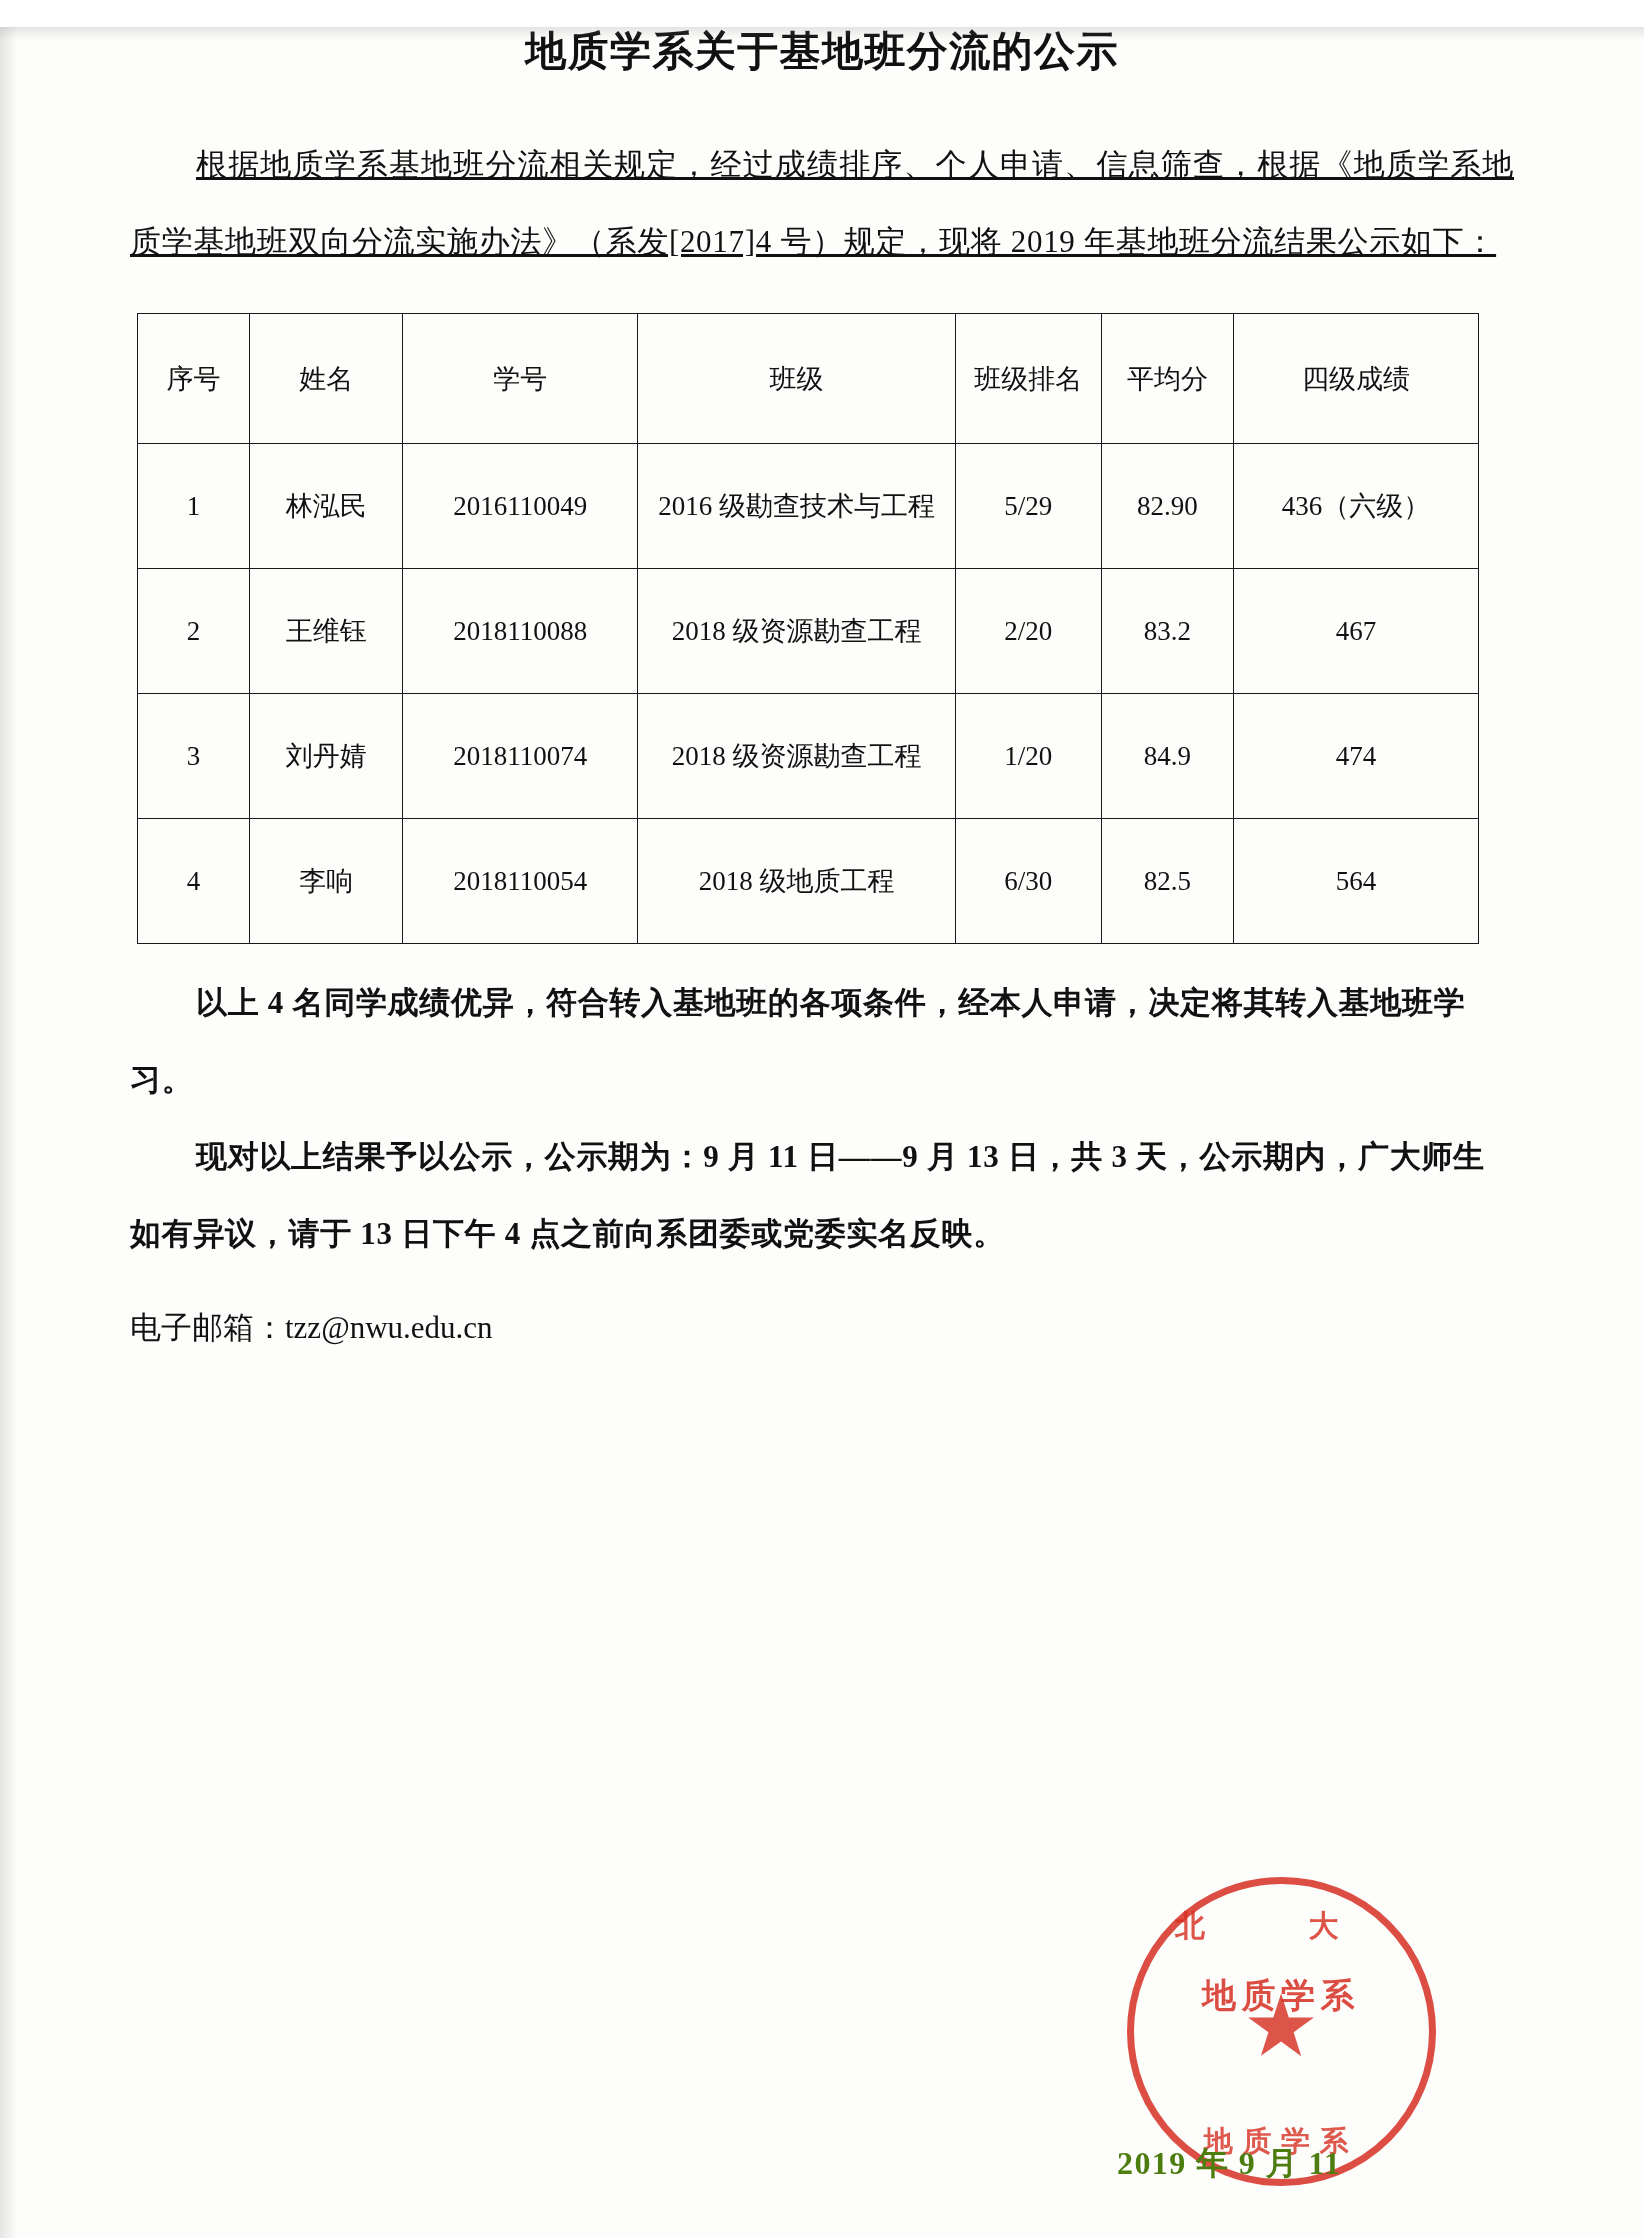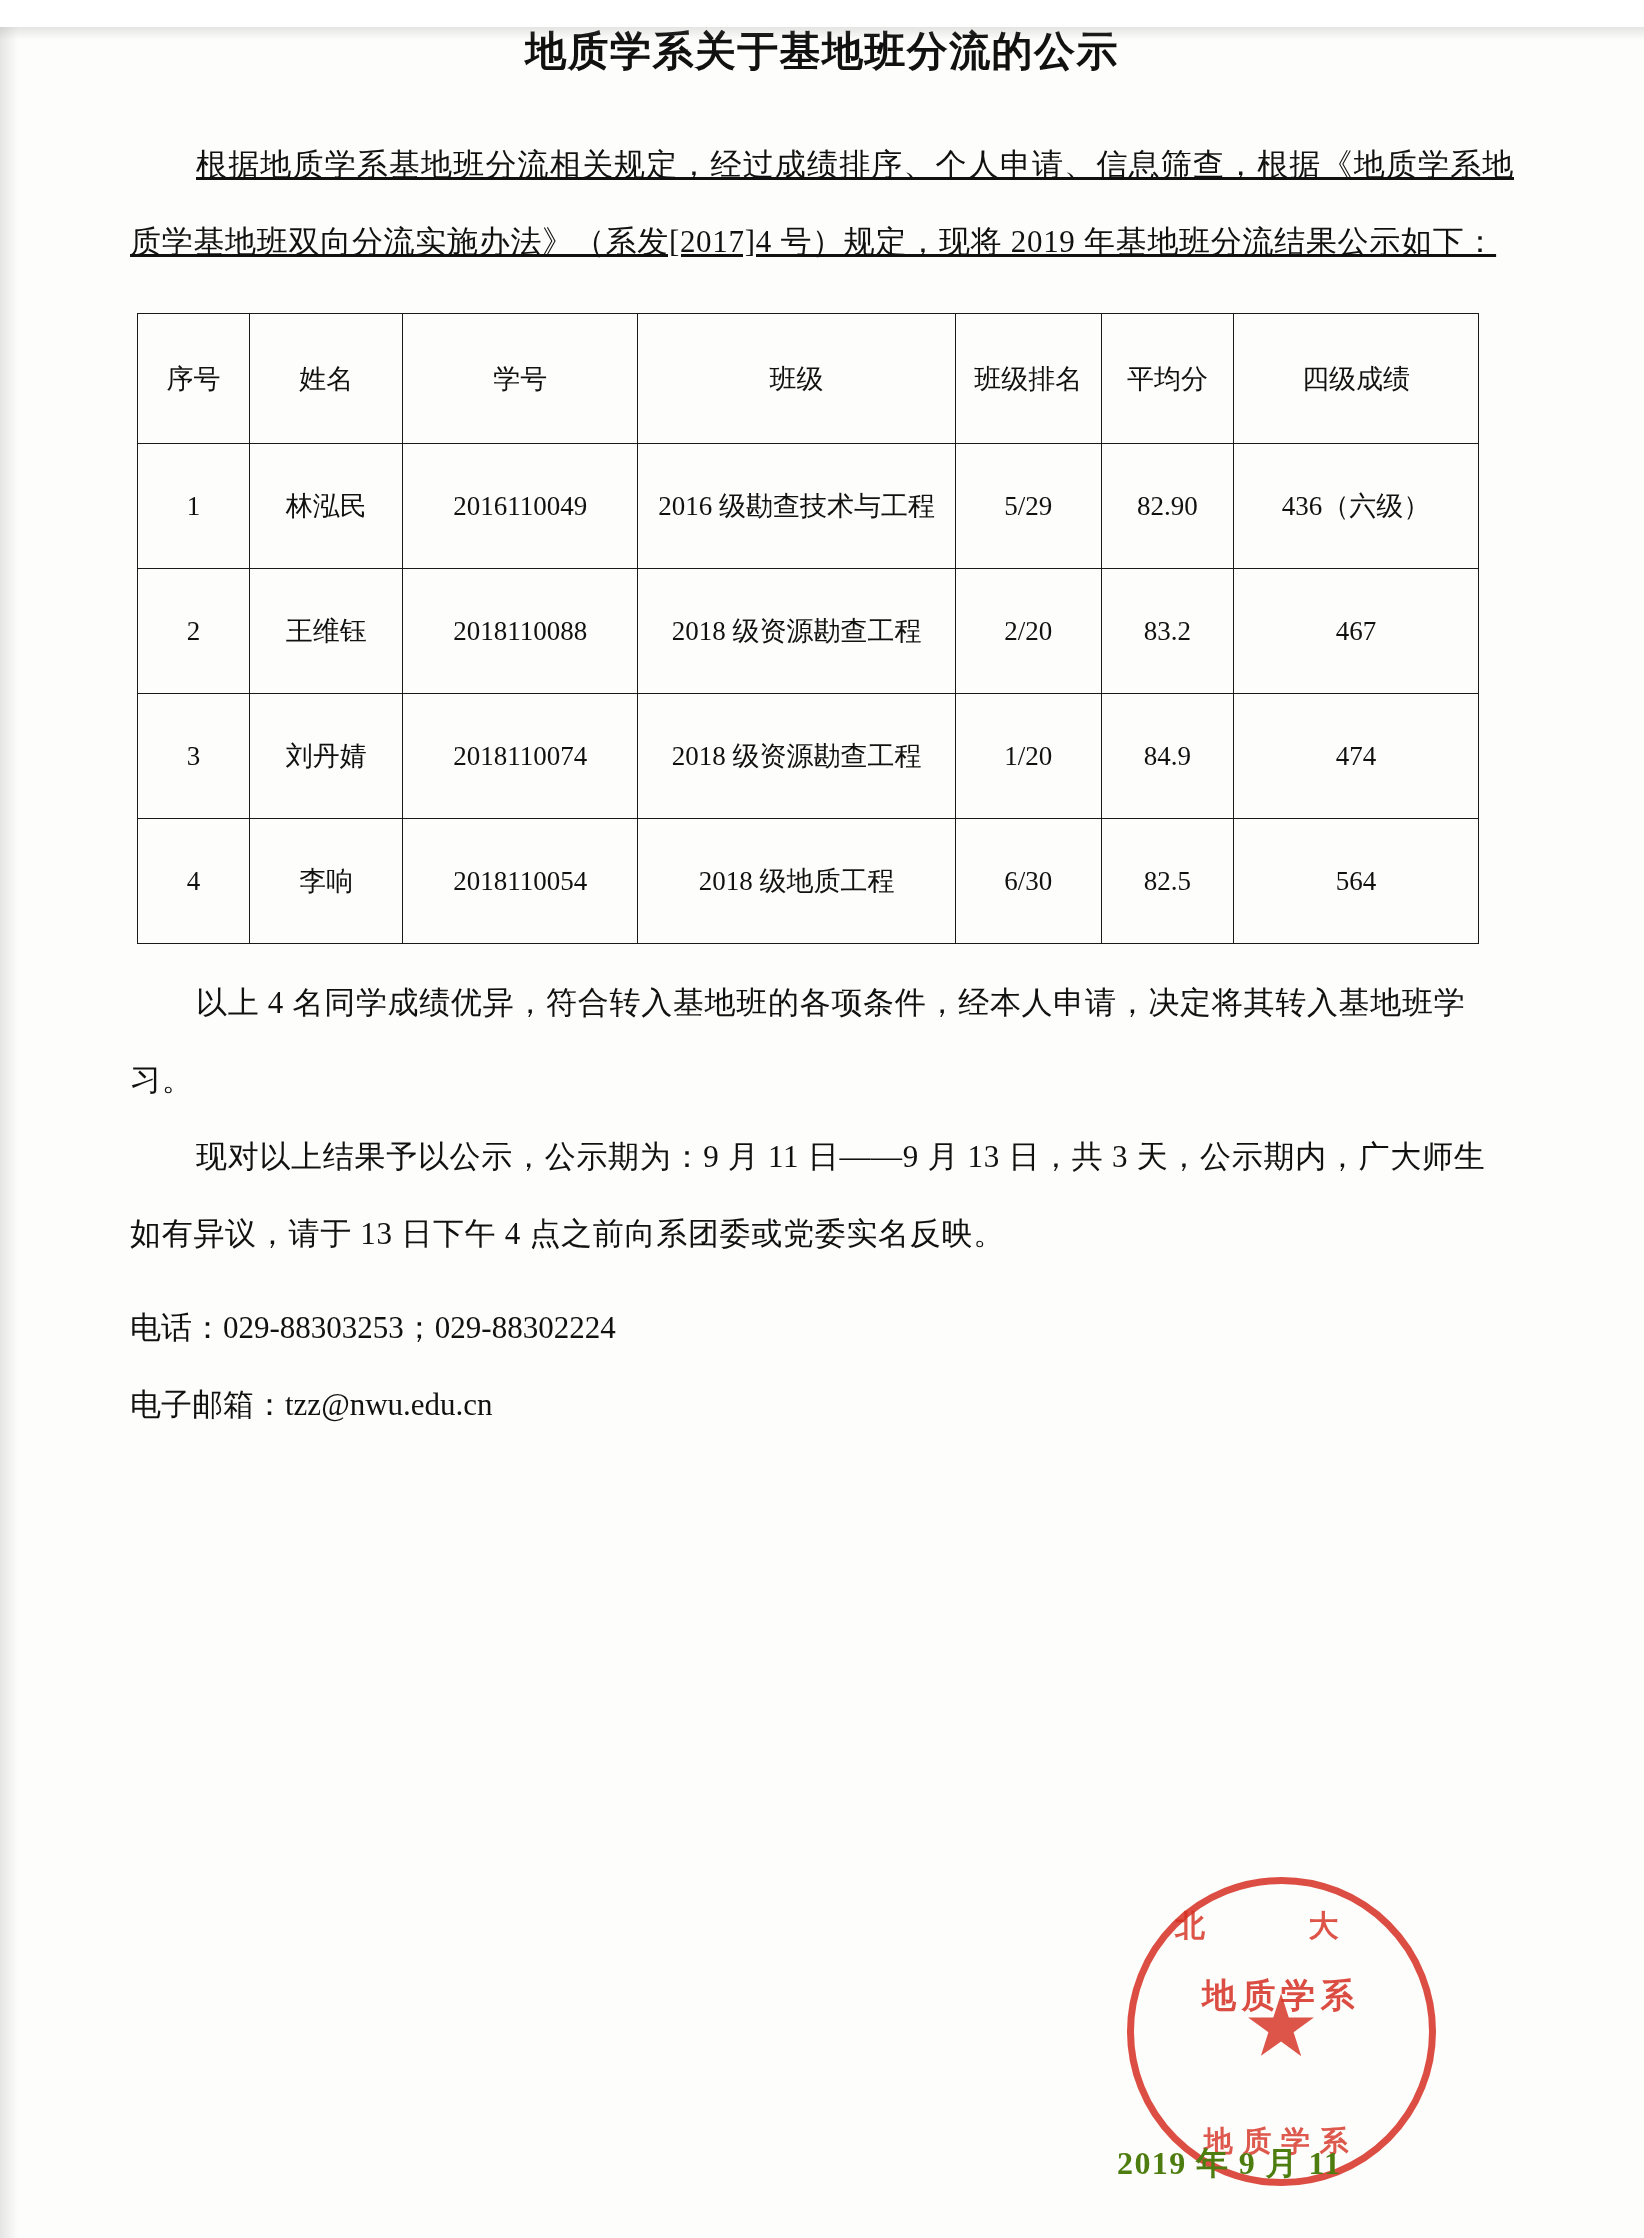--- a/index.html
+++ b/index.html
@@ -92,20 +92,21 @@
   .col-class { width: 308px; margin-top: 21px; }
   .col-rank  { width: 137px; }
   .col-avg   { width: 123px; }
   .col-cet   { width: 236px; }
 
   .tail-text {
     font-size: 31px;
     line-height: 77px;
     letter-spacing: 0.7px;
     margin-top: 20.6px;
+    font-weight: bold;
   }
   .tail-text p {
     margin: 0;
     text-indent: 66px;
   }
   .contact {
     font-size: 31px;
     line-height: 77px;
     margin-top: 16.4px;
   }
@@ -248,21 +249,20 @@
       </tr>
     </tbody>
   </table>
 
   <div class="tail-text">
     <p>以上 4 名同学成绩优异，符合转入基地班的各项条件，经本人申请，决定将其转入基地班学习。</p>
     <p>现对以上结果予以公示，公示期为：9 月 11 日——9 月 13 日，共 3 天，公示期内，广大师生如有异议，请于 13 日下午 4 点之前向系团委或党委实名反映。</p>
   </div>
 
   <div class="contact">
-    <p>电话：029-88303253；029-88302224</p>
     <p>电子邮箱：tzz@nwu.edu.cn</p>
   </div>
 
   <div class="seal">
     <div class="ring"></div>
     <div class="seal-top">北 大</div>
     <div class="star">★</div>
     <div class="seal-mid">地质学系</div>
     <div class="seal-bottom">地质学系</div>
   </div>

